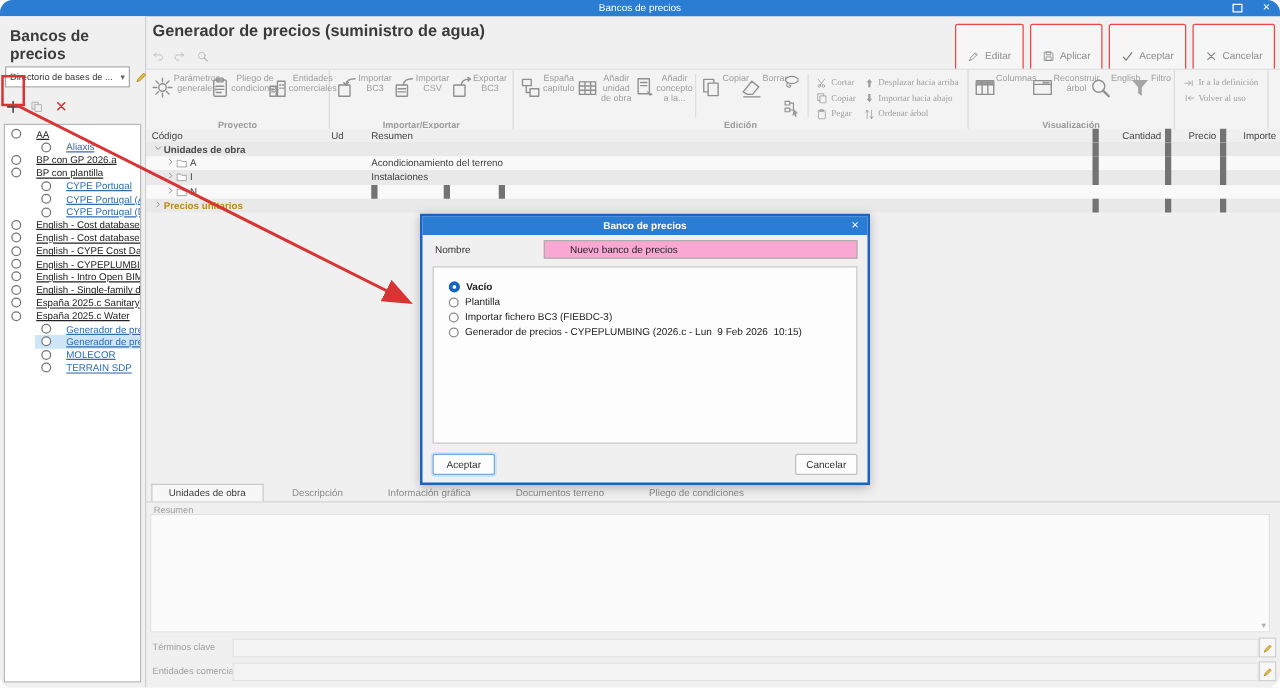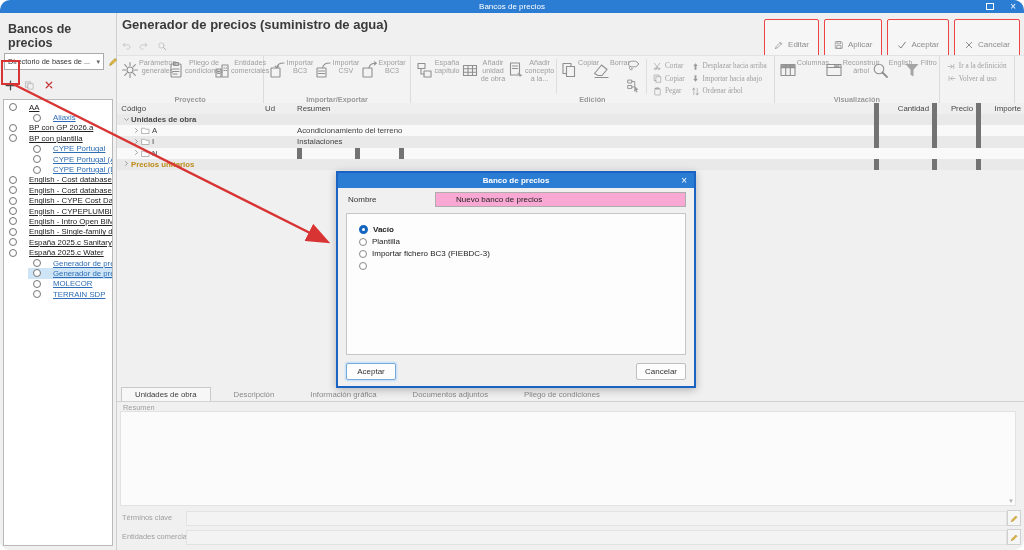--- a/index.html
+++ b/index.html
@@ -593,21 +593,21 @@
         <div class="c-num"></div>
         <div class="c-num p"></div>
         <div class="c-num i"></div>
       </div>
     </div>
 
   <div class="tabbar" id="tabbar">
       <div class="tab active">Unidades de obra</div>
       <div class="tab">Descripción</div>
       <div class="tab">Información gráfica</div>
-      <div class="tab">Documentos adjuntos</div>
+      <div class="tab">Documentos terreno</div>
       <div class="tab">Pliego de condiciones</div>
     </div>
   <div class="resumen-label">Resumen</div>
   <div class="resumen-box">
     <span class="sdown">▼</span>
   </div>
   <div class="frow-label" style="top:513px">Términos clave</div>
   <div class="frow-input" style="top:511px"></div>
   <div class="pencil-btn" style="top:510px" id="pen1">
       <svg width="9" height="9" viewBox="0 0 18 18" fill="none" stroke="#9a9a9a" stroke-width="1.1" stroke-linecap="round" stroke-linejoin="round">
@@ -637,20 +637,21 @@
         <div class="radio-row">
           <span class="rdot"></span>
           <span class="radio-label">Plantilla</span>
         </div>
         <div class="radio-row">
           <span class="rdot"></span>
           <span class="radio-label">Importar fichero BC3 (FIEBDC-3)</span>
         </div>
         <div class="radio-row">
           <span class="rdot"></span>
+          <span class="radio-label">Generador de precios - CYPEPLUMBING (2026.c - Lun  9 Feb 2026  10:15)</span>
         </div>
       </div>
     <div class="dlg-btn accept">Aceptar</div>
     <div class="dlg-btn cancel">Cancelar</div>
   </div>
 
   <svg class="annotation" width="1024" height="550">
     <defs>
       <marker id="ah" markerWidth="10" markerHeight="8" refX="8" refY="4" orient="auto">
         <path d="M0 0L10 4L0 8z" fill="#d93434"></path>

